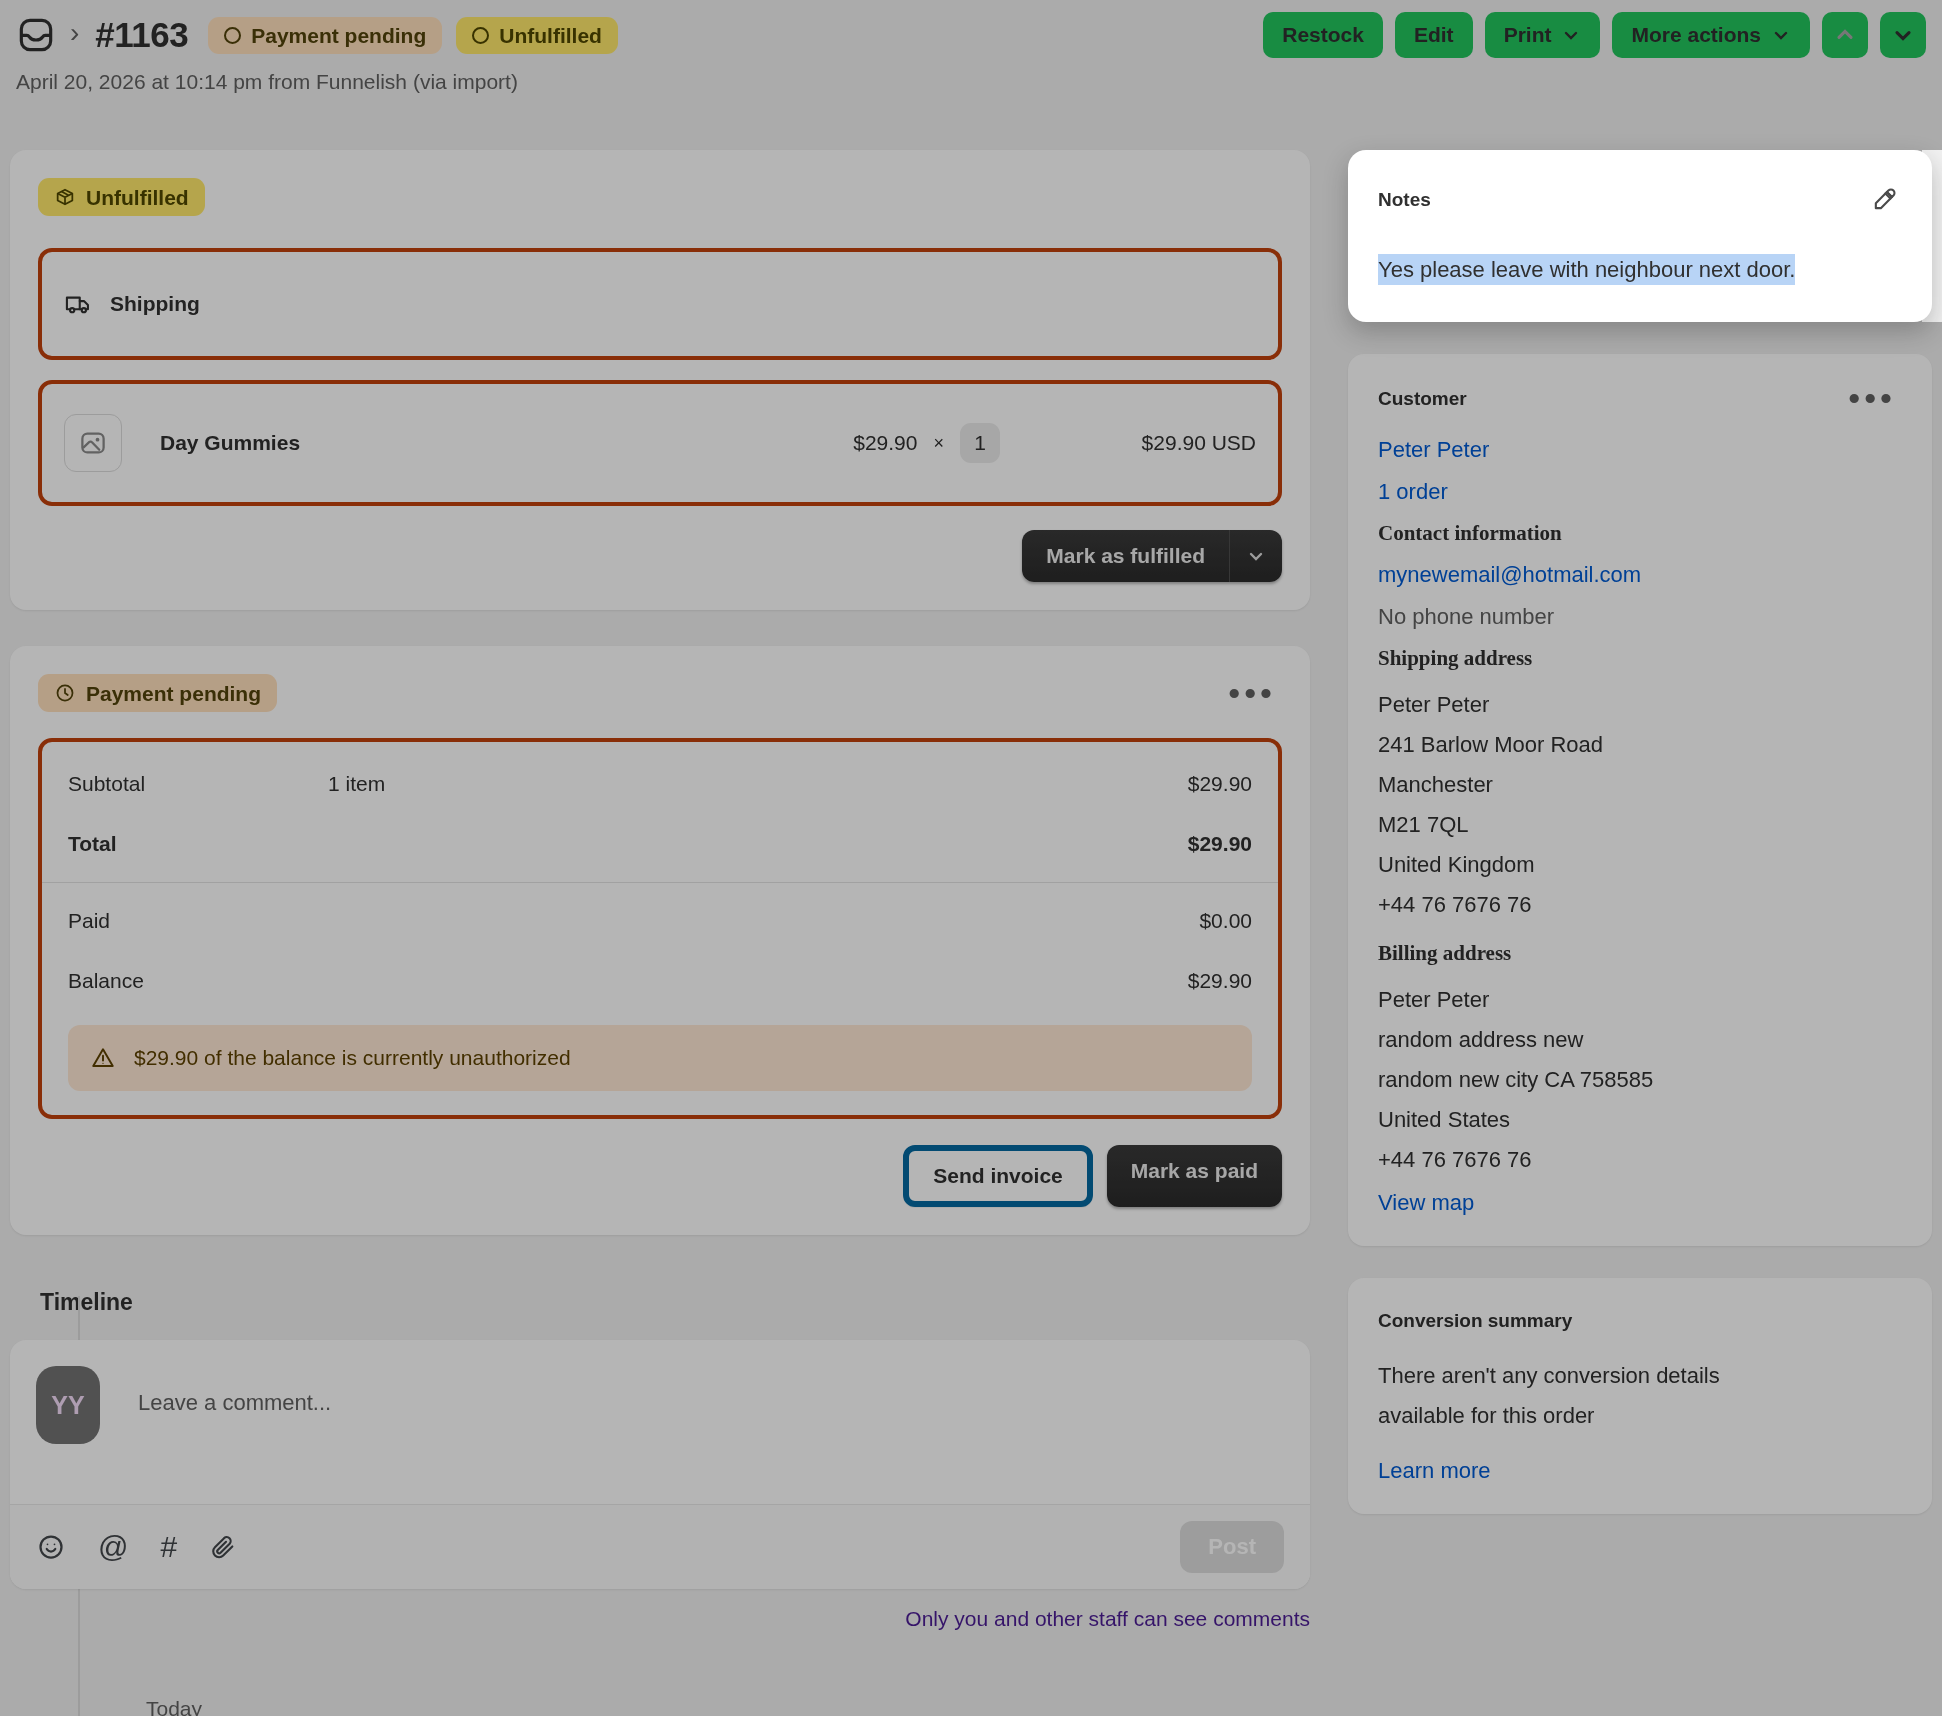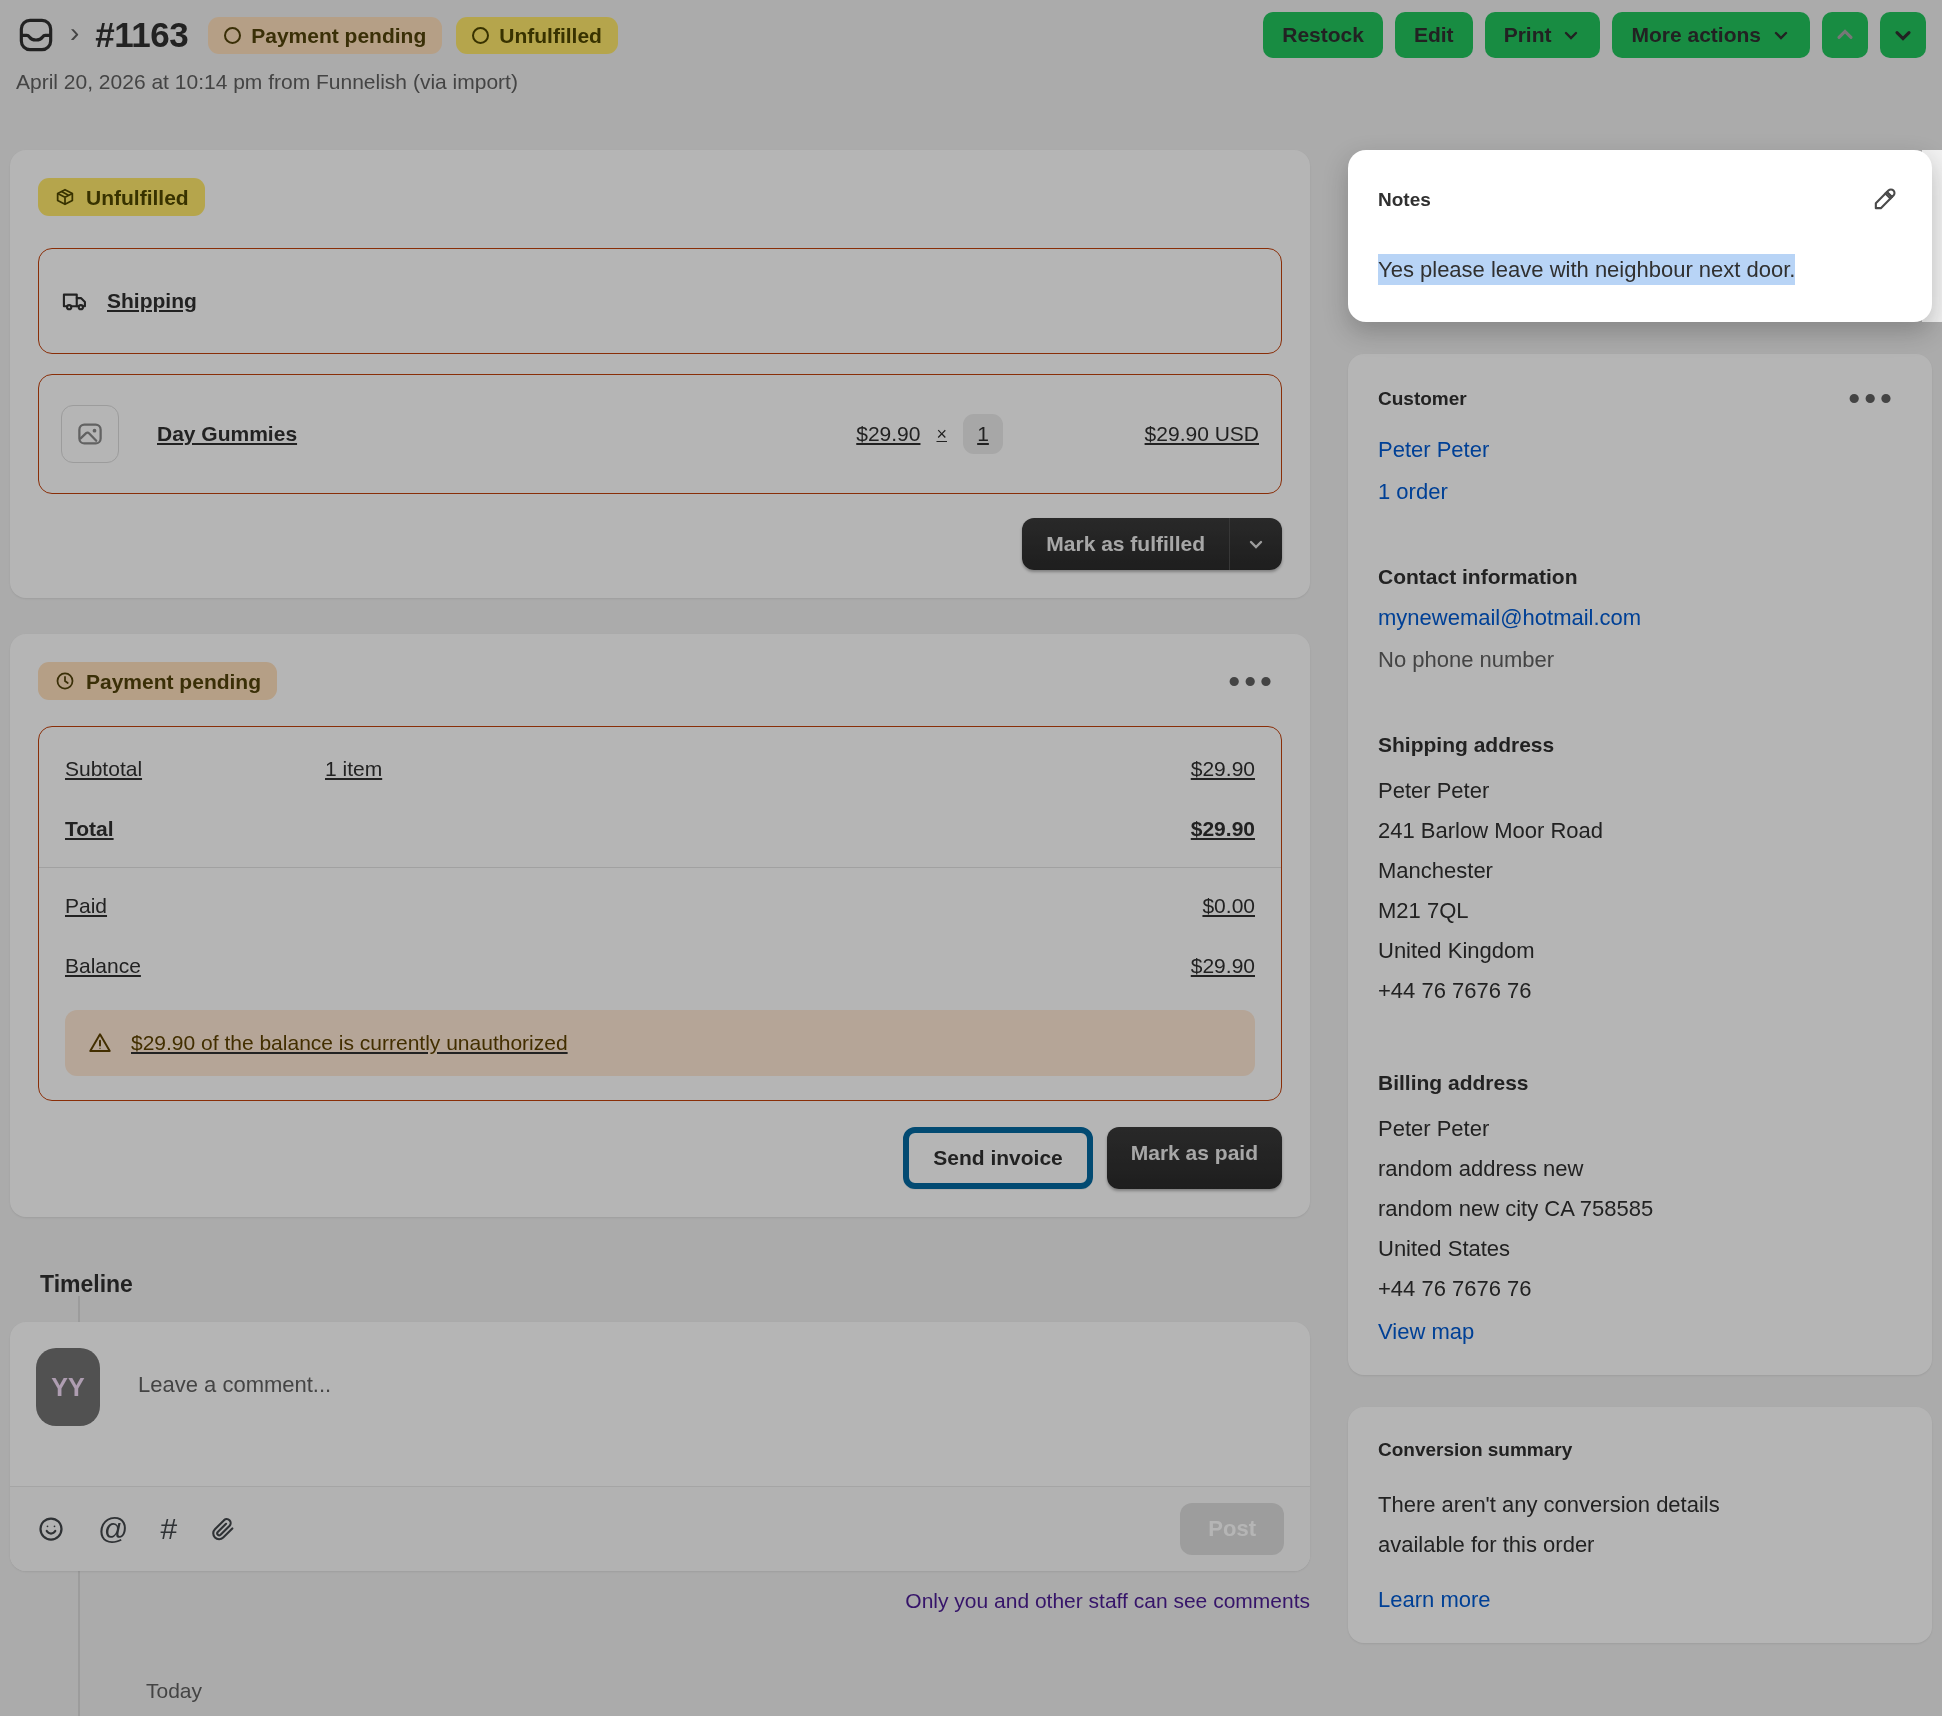--- a/index.html
+++ b/index.html
@@ -28,21 +28,21 @@
   .subtitle { margin:12px 0 0 16px; font-size:21px; color:#616161; }
 
   
   .content { display:flex; align-items:flex-start; gap:38px; padding:56px 10px 0 10px; }
   .main-col { width:1300px; flex:none; }
   .side-col { flex:1; min-width:0; }
   .card { background:#ffffff; border-radius:16px; box-shadow:0 1px 2px rgba(0,0,0,.08); }
 
   
   .card-fulfill { padding:28px; }
-  .inner-box { border:1px solid #c2410c; border-radius:14px;text-decoration:underline; }
+  .inner-box { border:4px solid #c2410c; border-radius:14px; }
   .shipping-box { margin-top:32px; padding:38px 22px; display:flex; align-items:center; gap:18px;
                   font-weight:700; font-size:21px; }
   .product-box { margin-top:20px; padding:30px 22px; display:flex; align-items:center; }
   .thumb { width:58px; height:58px; border:1px solid #dcdcdc; border-radius:12px;
            display:flex; align-items:center; justify-content:center; color:#8a8a8a; flex:none; }
   .product-name { margin-left:38px; font-weight:700; }
   .price-group { margin-left:auto; display:flex; align-items:center; gap:16px; }
   .qty-pill { background:#ebebeb; border-radius:11px; min-width:40px; height:40px;
               display:inline-flex; align-items:center; justify-content:center; }
   .line-total { width:240px; text-align:right; }
@@ -100,21 +100,21 @@
                 box-shadow:0 10px 24px rgba(26,26,26,.25); }
   .notes-head { display:flex; align-items:center; justify-content:space-between; }
   .side-title { font-size:19px; font-weight:700; }
   .pencil-btn { background:none; border:none; padding:4px; color:#4a4a4a; cursor:pointer; }
   .notes-body { margin-top:32px; font-size:22px; line-height:40px; }
   .hl { background:#b8d4f6; padding:3px 0; }
   .card-side { margin-top:32px; padding:30px; }
   .cust-head { display:flex; align-items:center; justify-content:space-between;gap:24px; }
   .link { color:#005bd3; text-decoration:none; cursor:pointer; display:inline-block; }
   .cust-link { margin-top:24px; font-size:22px; }
-  .section-h { margin-top:60px; font-size:21px; font-weight:700; }
+  .section-h { margin-top:16px; font-size:21px; font-weight:700;font-family:Liberation Serif, serif; }
   .plain-line { margin-top:16px; font-size:22px; }
   .muted { color:#616161; }
   .addr-line { font-size:22px; line-height:40px; }
   .addr-block { margin-top:14px; }
   .view-map { margin-top:10px; font-size:22px; }
   .conv-body { margin-top:24px; font-size:22px; line-height:40px; max-width:430px; }
   .learn-more { margin-top:22px; font-size:22px; }
 
   
   .dim-overlay { position:absolute; inset:0; background:rgba(0,0,0,0.29); z-index:50; pointer-events:none; }

